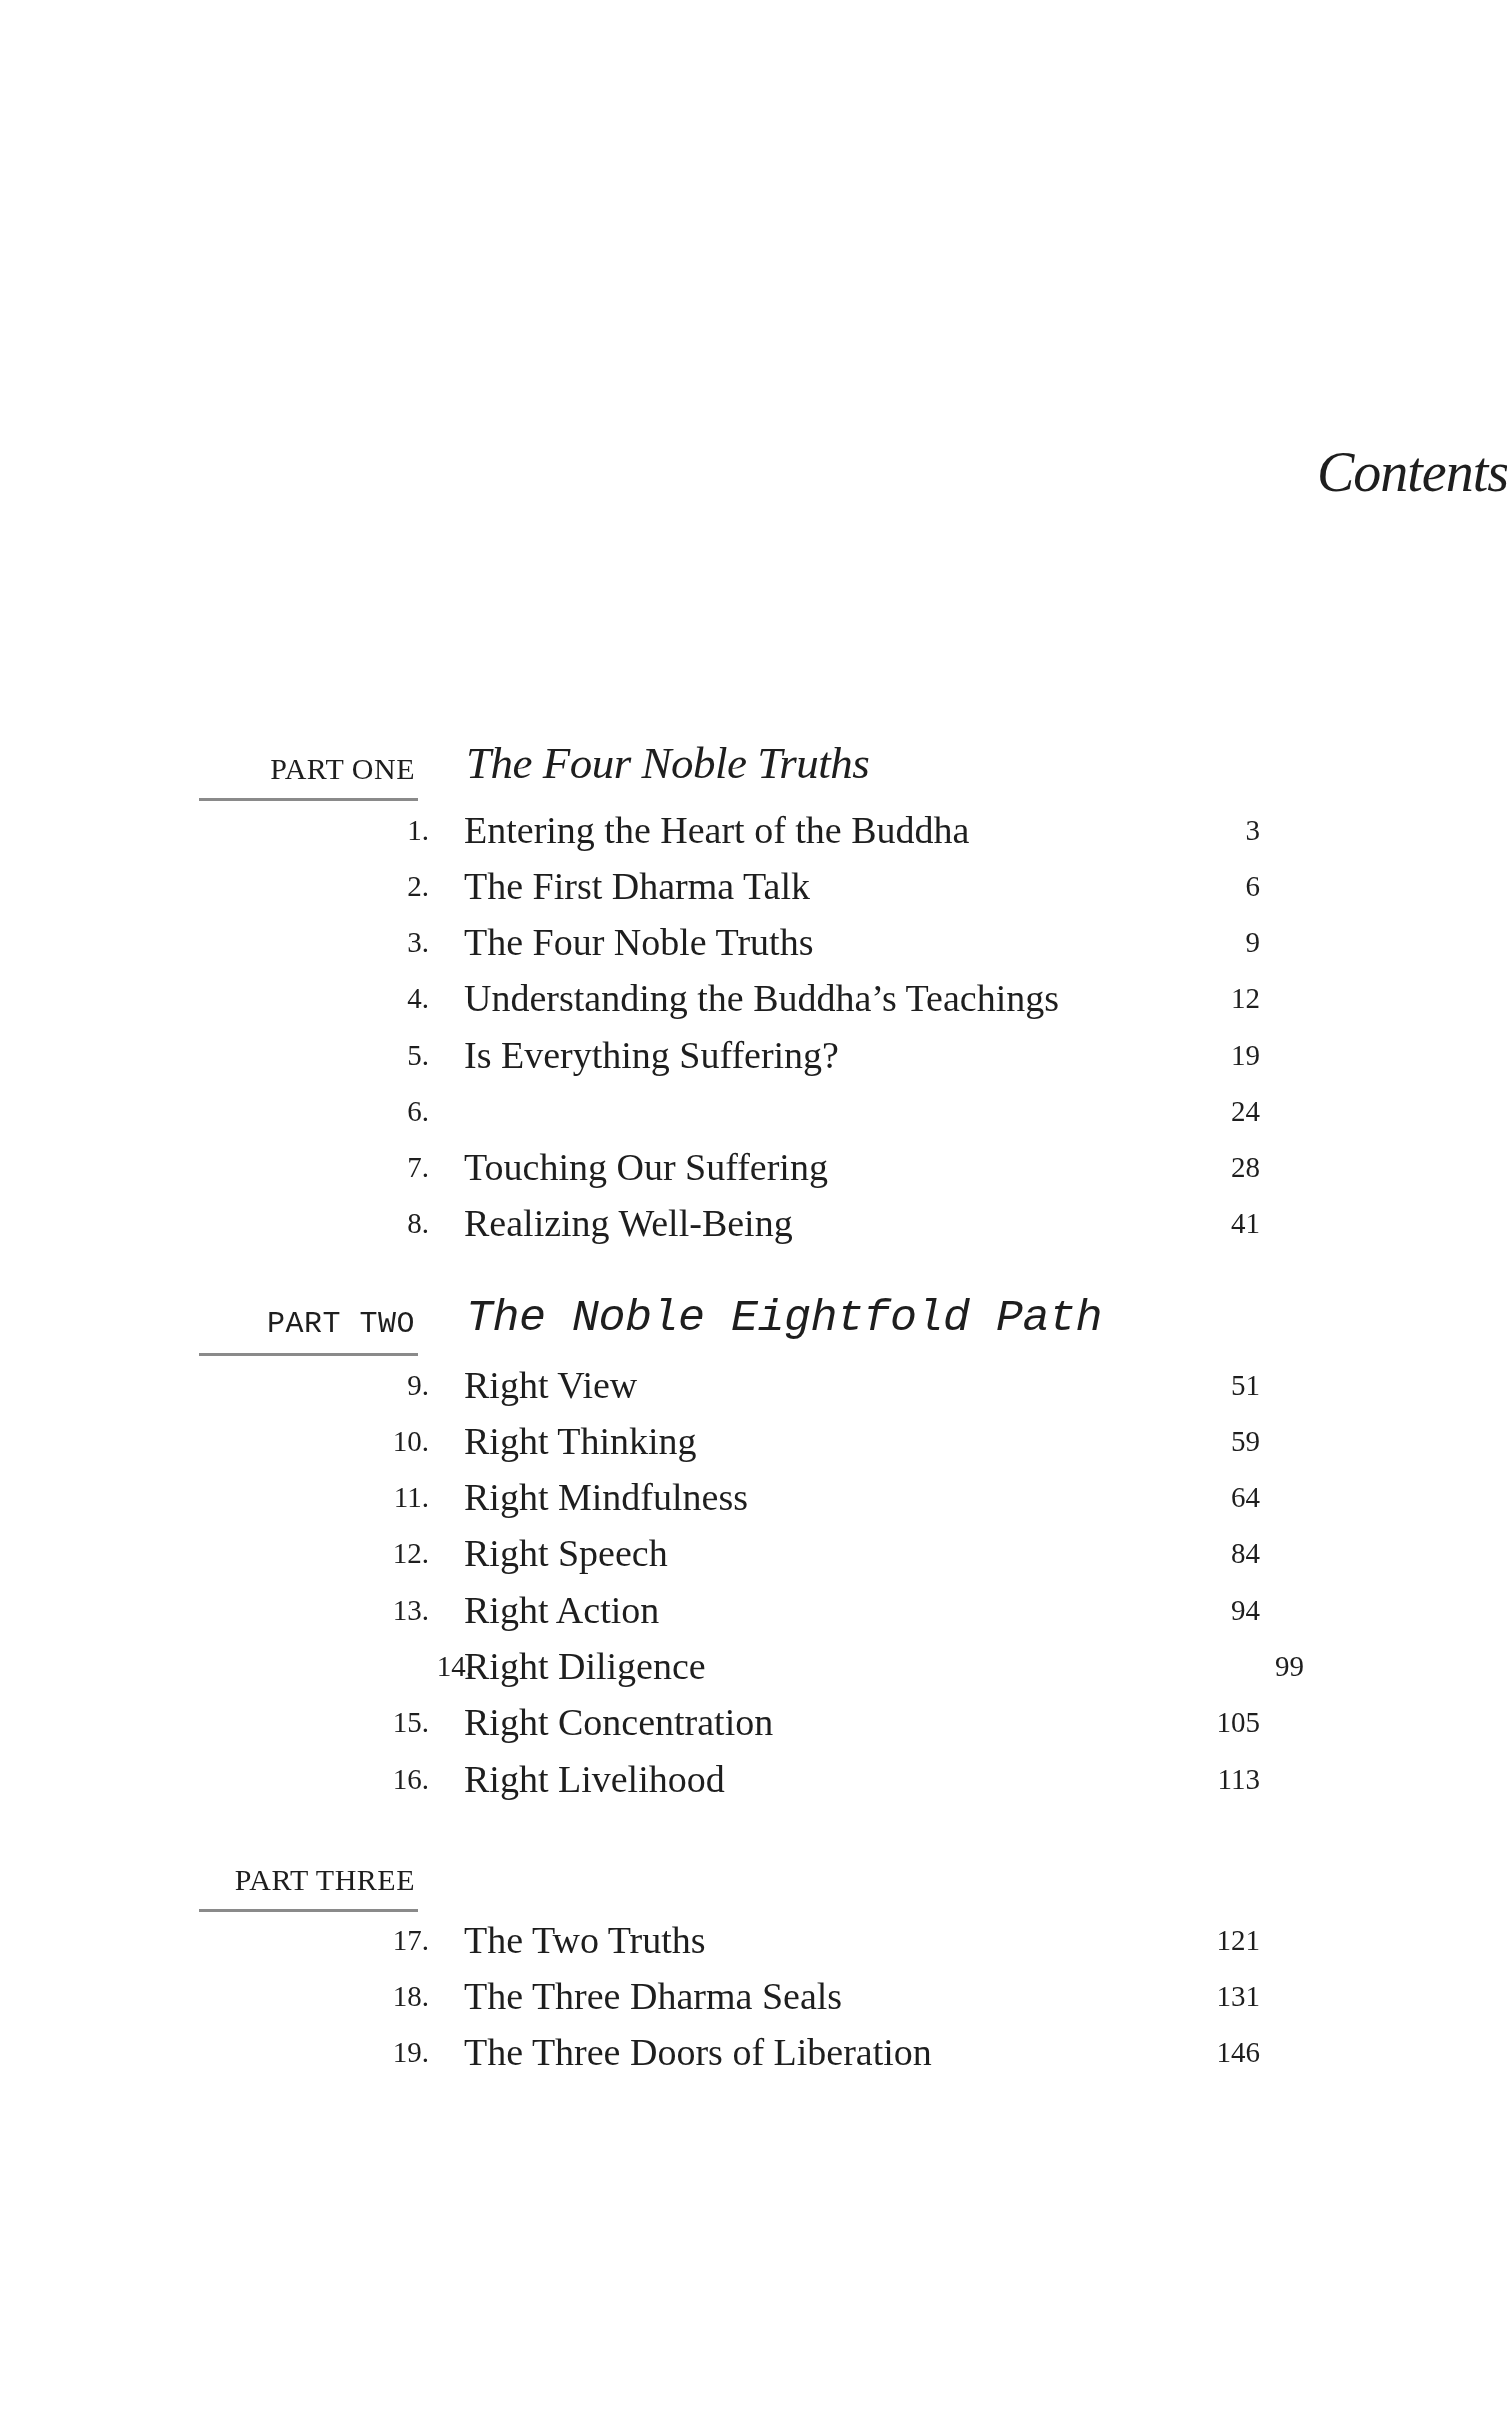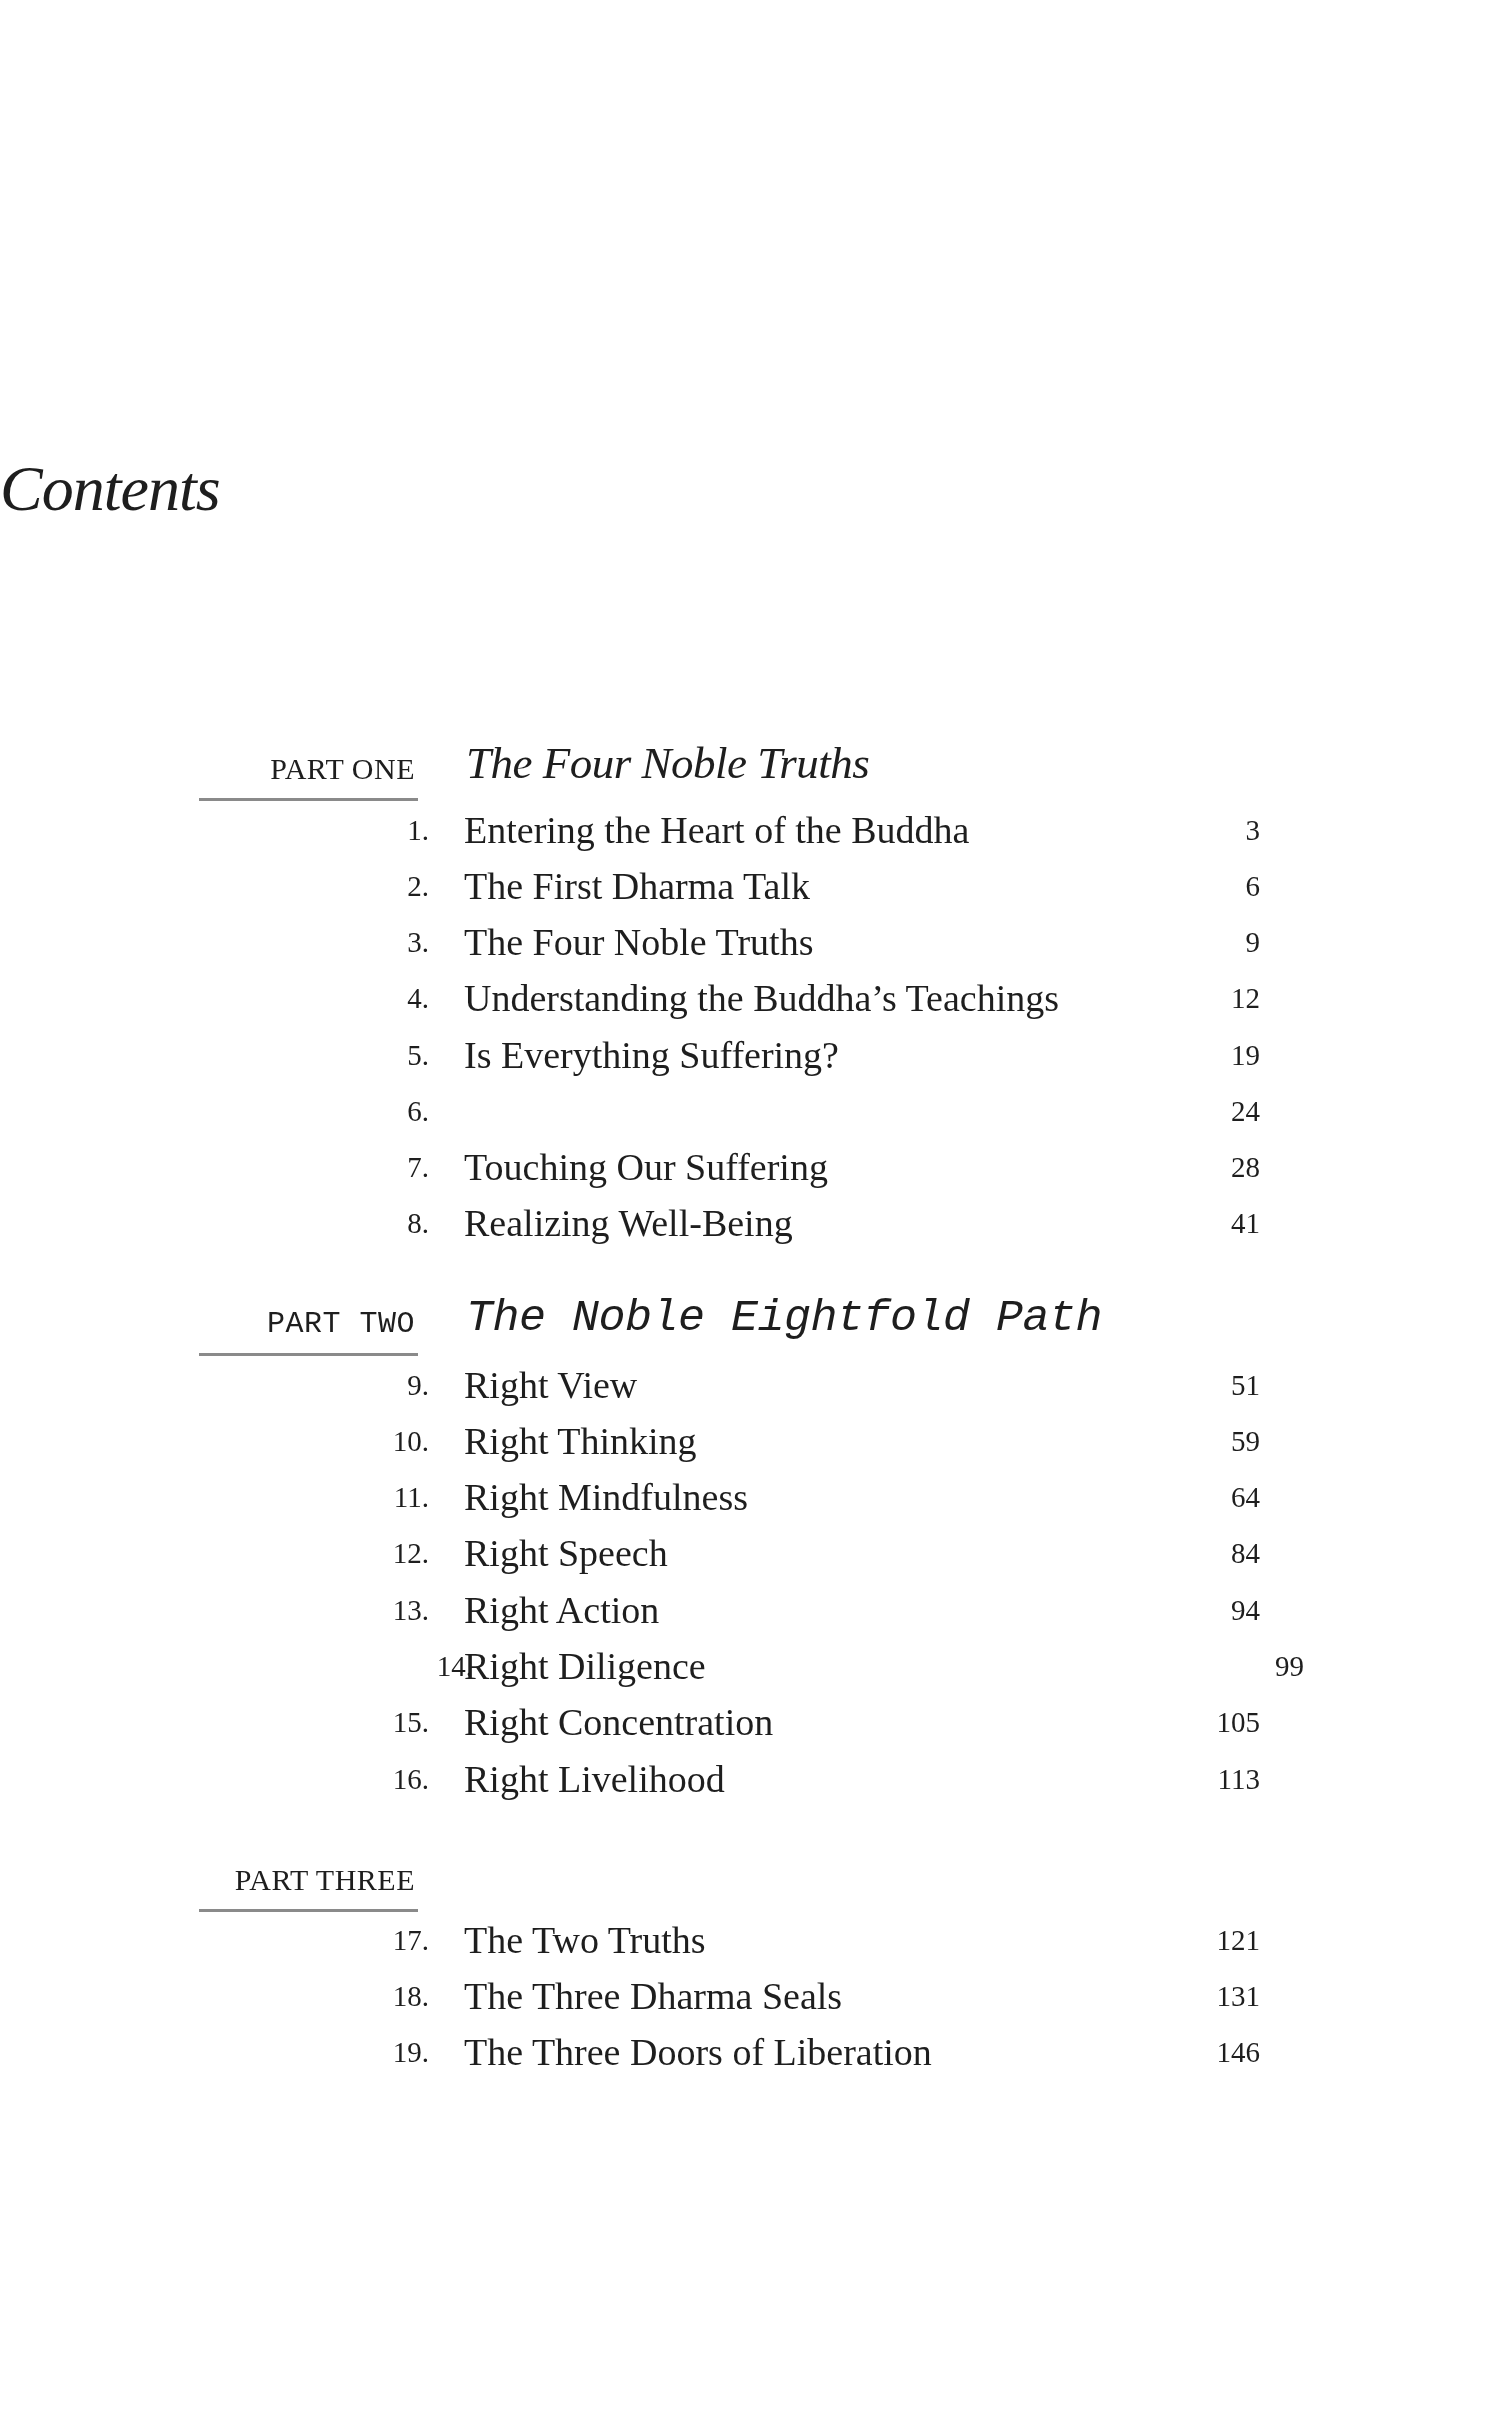--- a/index.html
+++ b/index.html
@@ -3,22 +3,22 @@
 <meta charset="utf-8">
 <style>
   html, body { margin: 0; padding: 0; }
   body {
     width: 1508px; height: 2435px; background: #ffffff;
     position: relative; overflow: hidden;
     font-family: "Liberation Serif", "DejaVu Serif", serif;
     color: #1e1e1e;
   }
   .title {
-    position: absolute; left: 0; width: 1508px; top: 452px;
-    text-align: left; font-style: italic; font-size: 64px;
+    position: absolute; left: 0; width: 1508px; top: 440px;
+    text-align: right; font-style: italic; font-size: 56px;
     letter-spacing: -1px;
   }
   .part-head { position: absolute; left: 0; width: 1504px; height: 68px; }
   .part-label {
     position: absolute; right: calc(1508px - 419px); bottom: 15.5px;
     font-size: 30px; letter-spacing: 0.5px; white-space: nowrap;
   }
   .part-rule {
     position: absolute; left: 199px; width: 219px; height: 2.9px; bottom: 0;
     background: #8a8a8a;

